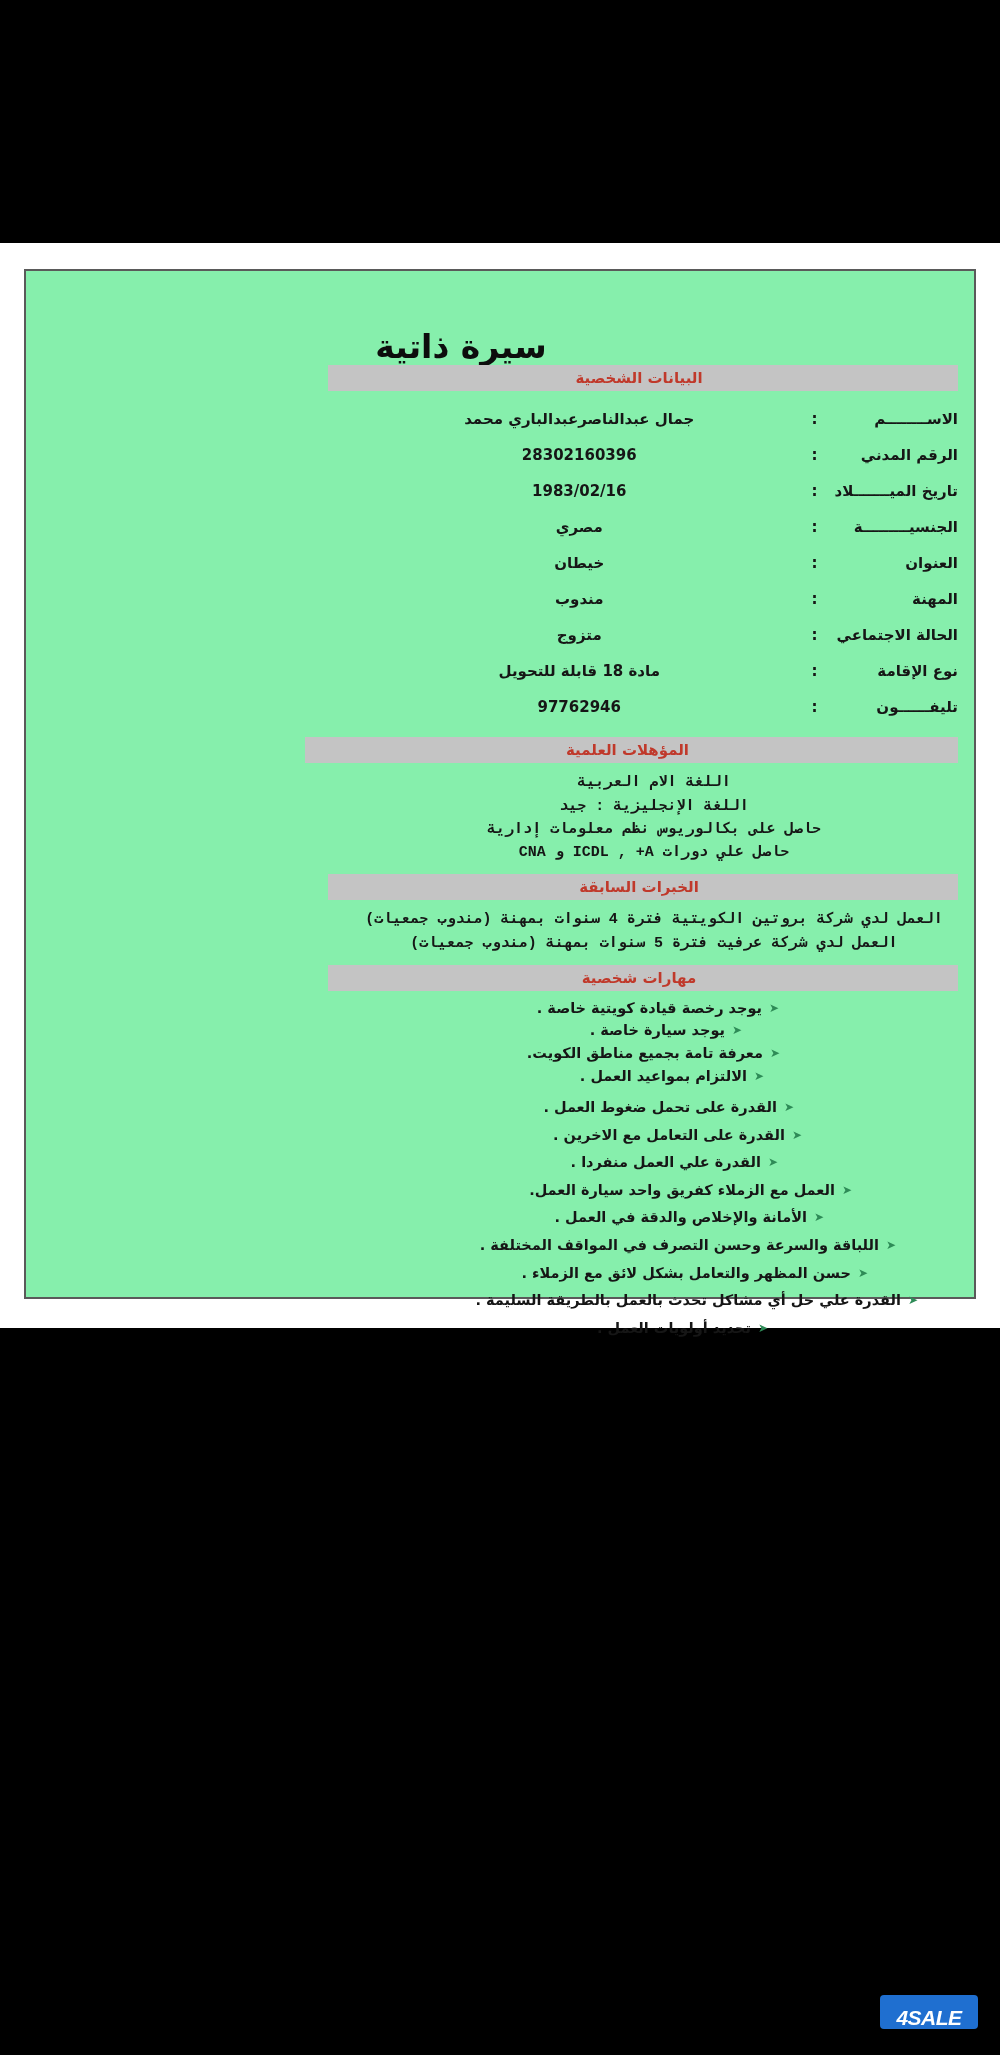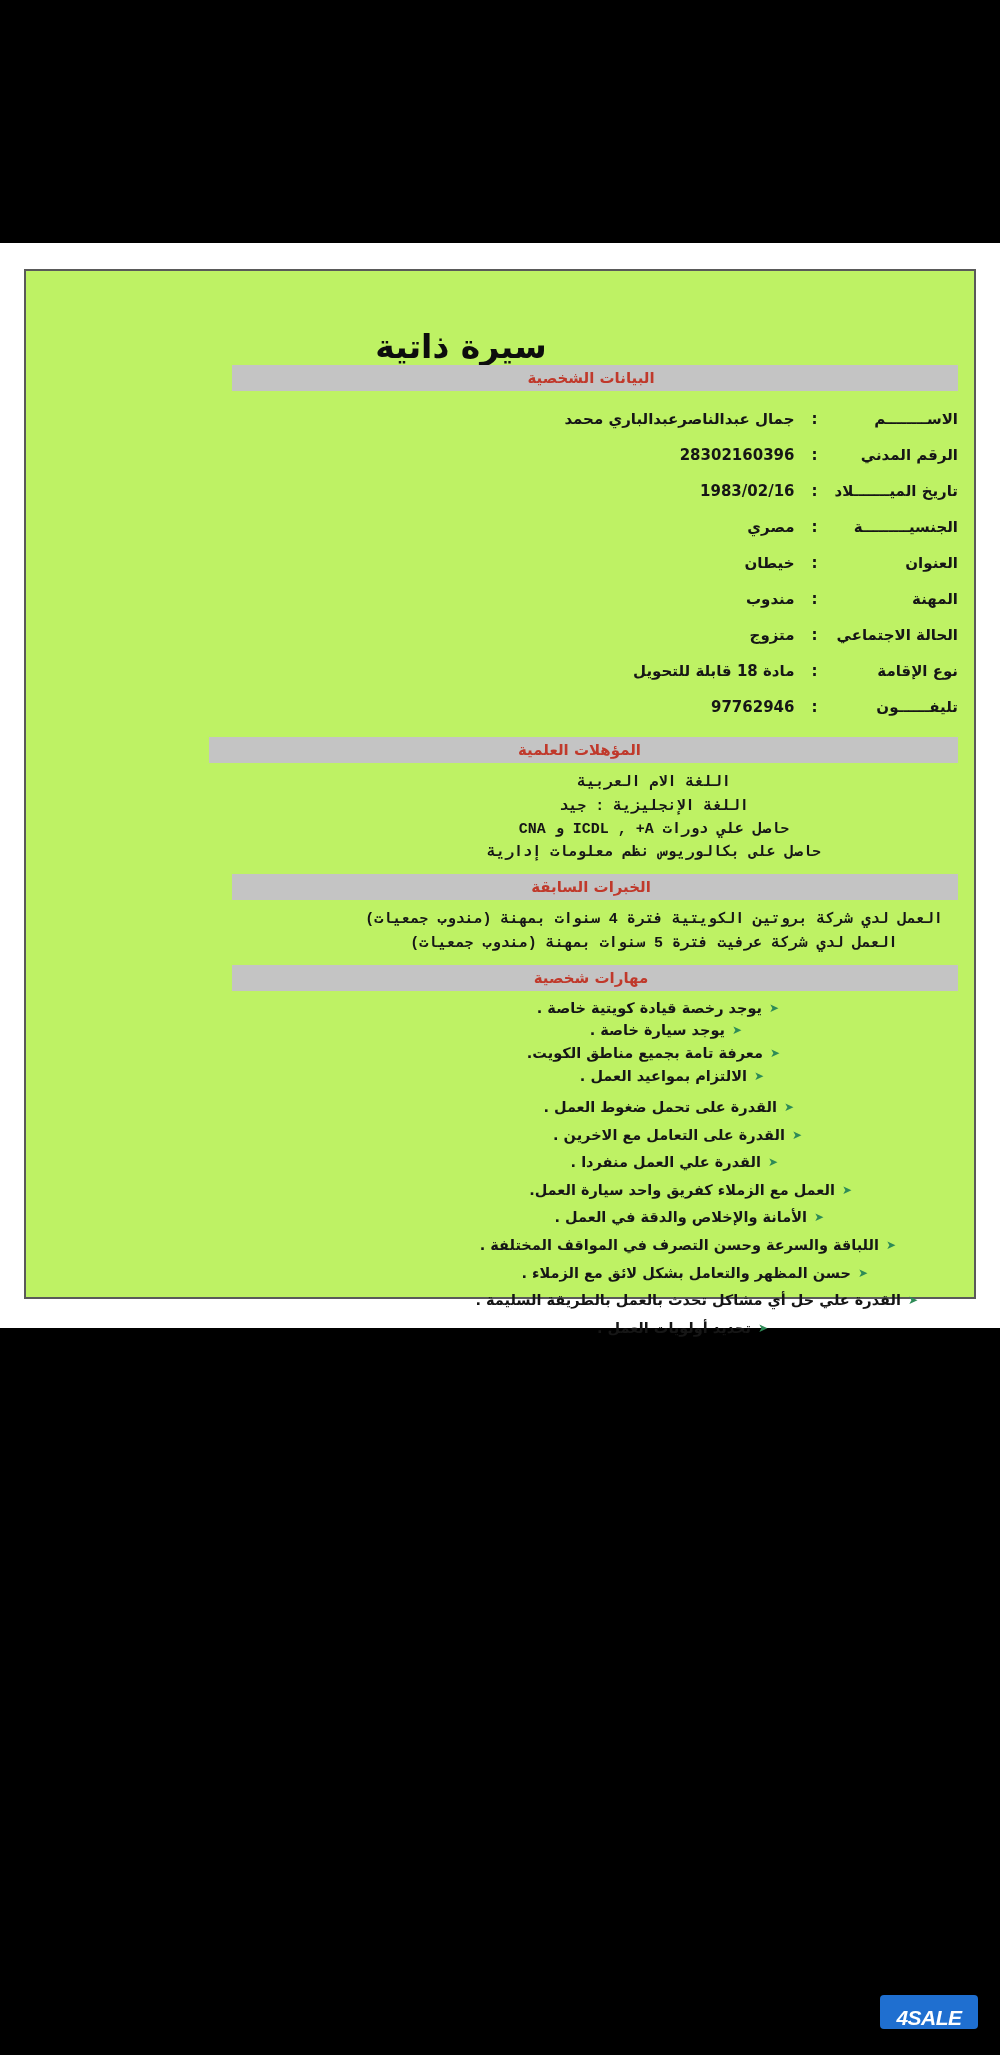--- a/index.html
+++ b/index.html
@@ -35,21 +35,21 @@
 
   
   .doc-border {
     position: absolute;
     left: 24px;
     top: 26px;
     width: 952px;
     height: 1030px;
     border: 2px solid #5a5a5a;
     box-sizing: border-box;
-    background: #bef264;
+    background: #86efac;
   }
 
   .doc-inner {
     position: absolute;
     left: 46px;
     top: 36px;
     width: 908px;
     height: 1010px;
     box-sizing: border-box;
     padding: 0;
@@ -67,21 +67,21 @@
     padding-right: 130px;
     line-height: 1.1;
   }
 
   
   .section-bar {
     background: #c4c4c4;
     height: 26px;
     margin: 0;
     position: relative;
-    width: 726px;
+    width: 630px;
     margin-right: 22px;
   }
   .section-bar .section-title {
     position: absolute;
     right: 0;
     left: 0;
     top: 50%;
     transform: translateY(-50%);
     text-align: center;
     font-size: 15px;
@@ -110,20 +110,21 @@
     width: 120px;
     text-align: right;
     padding-right: 6px;
     white-space: nowrap;
   }
   .info-table td.sep {
     width: 40px;
     text-align: center;
   }
   .info-table td.val {
+    text-align: center;
     white-space: nowrap;
     padding-left: 40px;
   }
 
   
   .block {
     width: 640px;
     margin: 8px 16px 0 0;
     text-align: center;
     padding-left: 20px;
@@ -264,22 +265,22 @@
           </tbody>
         </table>
 
         <div class="section-bar" style="margin-top:12px;padding-left:23px;">
           <div class="section-title">المؤهلات العلمية</div>
         </div>
 
         <div class="block">
           <div class="line">اللغة الام العربية</div>
           <div class="line">اللغة الإنجليزية  : جيد</div>
+          <div class="line">حاصل على بكالوريوس نظم معلومات إدارية</div>
           <div class="line">حاصل علي دورات ICDL , +A و CNA</div>
-          <div class="line">حاصل على بكالوريوس نظم معلومات إدارية</div>
         </div>
 
         <div class="section-bar" style="margin-top:10px;text-decoration:underline;">
           <div class="section-title">الخبرات السابقة</div>
         </div>
 
         <div class="block">
           <div class="line">العمل لدي شركة بروتين الكويتية فترة 4 سنوات بمهنة (مندوب جمعيات)</div>
           <div class="line">العمل لدي شركة عرفيت فترة 5 سنوات بمهنة (مندوب جمعيات)</div>
         </div>

